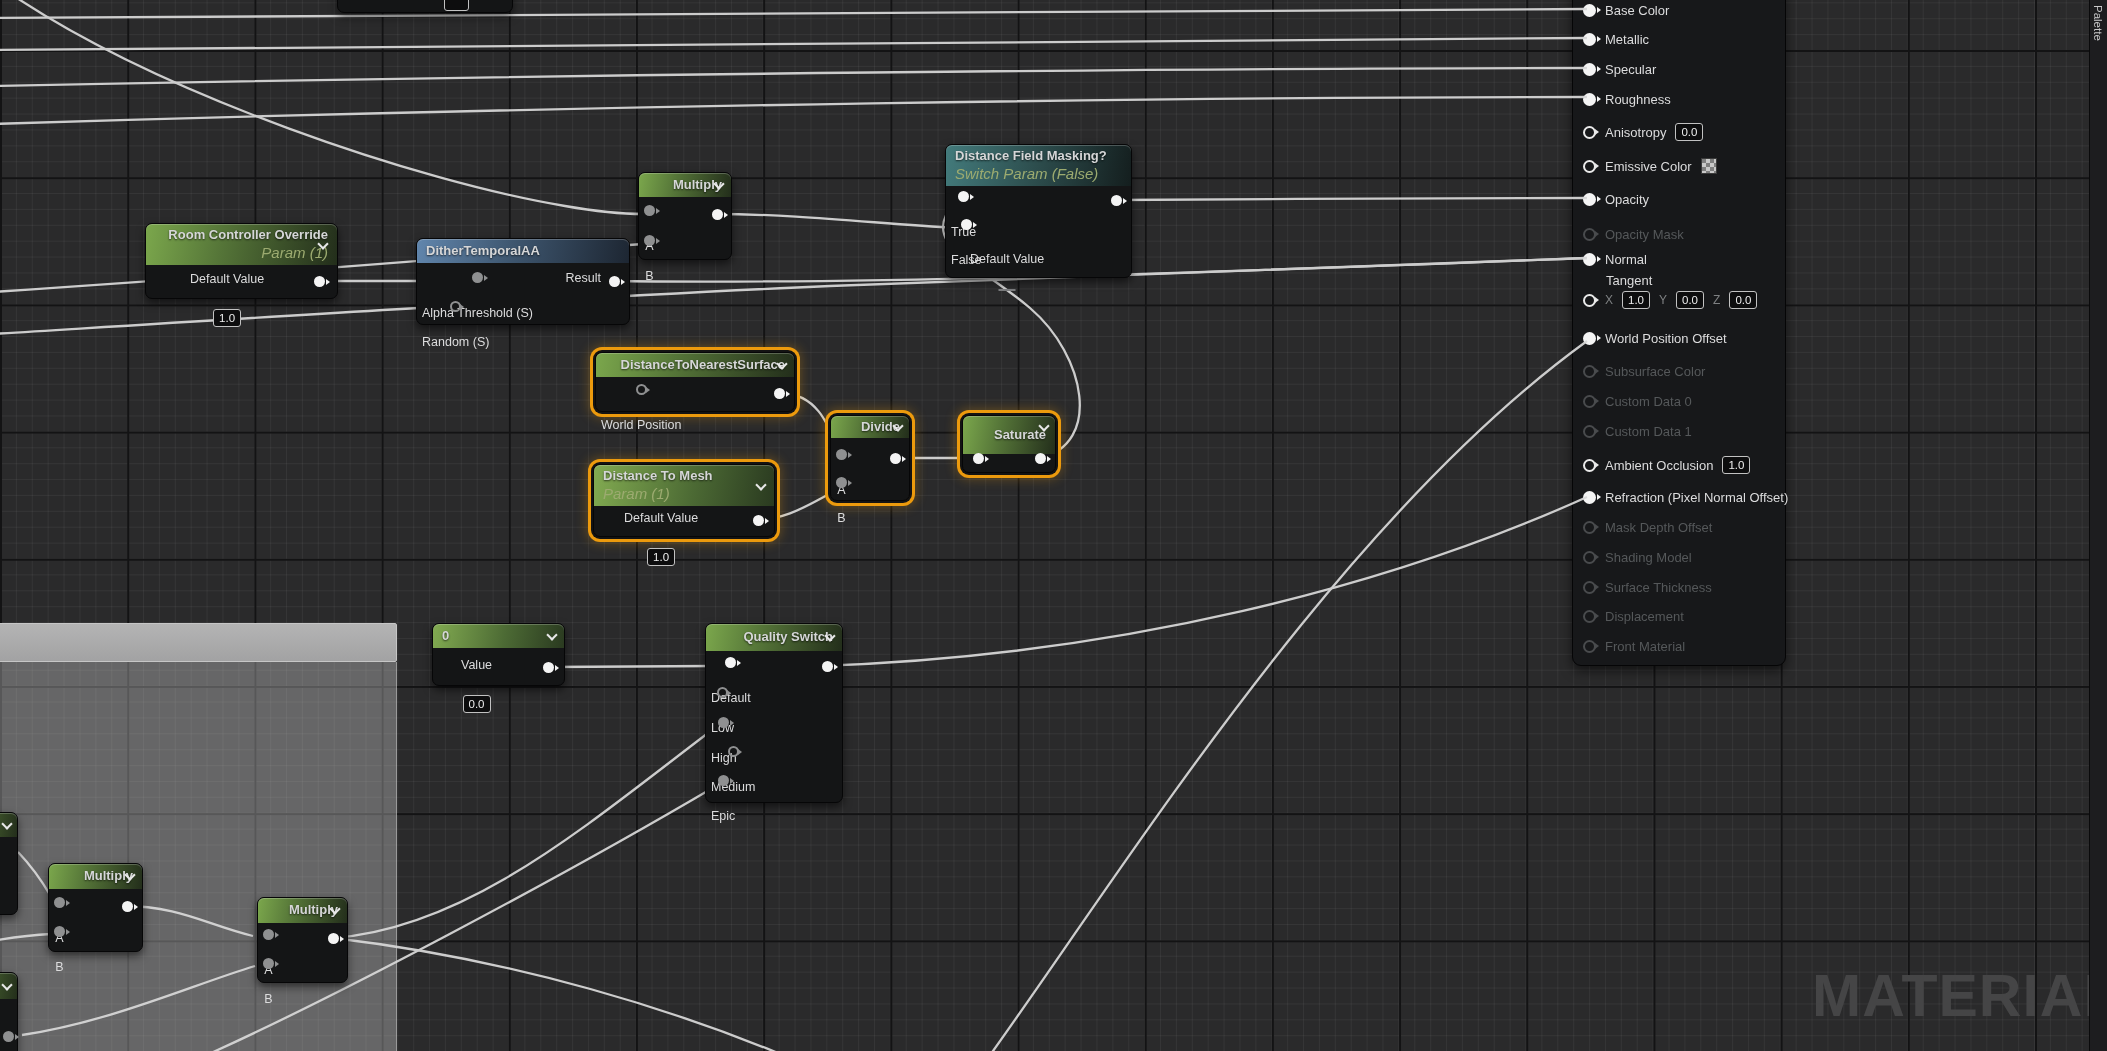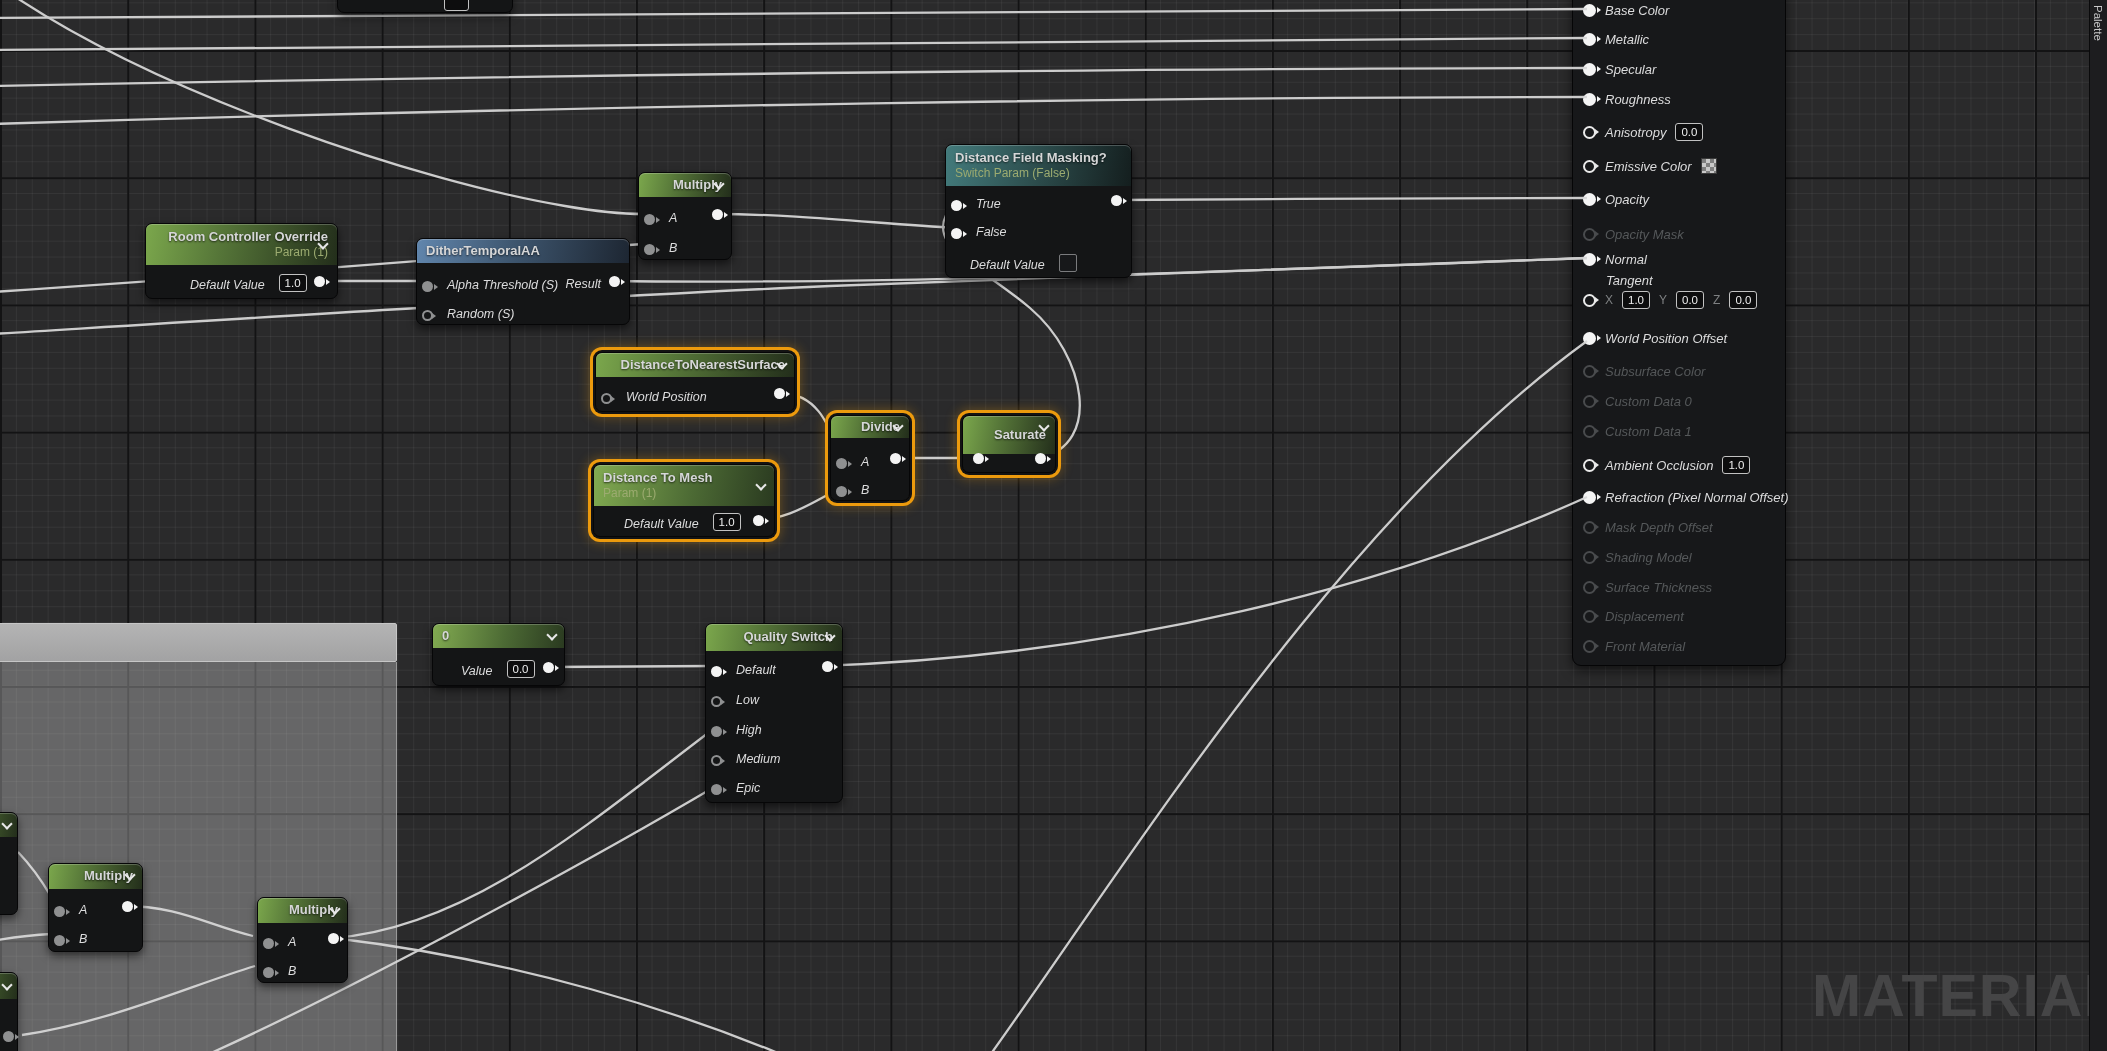--- a/index.html
+++ b/index.html
@@ -44,28 +44,28 @@
   .nhdr{
     position:absolute; left:0; right:0; top:0; padding:0 9px;
     display:flex; flex-direction:column; justify-content:center; align-items:flex-start;
     border-radius:6px 6px 0 0; box-shadow:inset 0 1px 0 rgba(255,255,255,.22);
   }
   .hdr-green{ background:linear-gradient(100deg,#7ba74c 0%,#557538 40%,#232e1b 100%);align-items:flex-end; }
   .hdr-green2{ background:linear-gradient(100deg,#82ab51 0%,#4c6a34 55%,#2a3a20 100%); }
   .hdr-blue{ background:linear-gradient(100deg,#6186ad 0%,#3e566f 45%,#1d2632 100%); }
   .hdr-teal{ background:linear-gradient(100deg,#437b7c 0%,#2c4c4c 50%,#141e1e 100%); }
   .nt{ font-size:13px; font-weight:bold; color:#d6d7d8; text-shadow:0 1px 2px rgba(0,0,0,.65); line-height:1.25; white-space:nowrap; }
-  .nsub{ font-size:12px; color:#9cab70; line-height:1.2; white-space:nowrap; }
+  .nsub{ font-size:15px; font-style:italic; color:#9cab70; line-height:1.2; white-space:nowrap; }
   .chev{
     position:absolute; width:8px; height:8px;
     border-right:2px solid #e8e8e8; border-bottom:2px solid #e8e8e8;
     transform:rotate(45deg);
   }
-  .prow{ position:absolute; display:flex; align-items:flex-end; gap:14px; height:20px; left:5px; }
-  .plbl{ font-size:12.5px; color:#dcdcdd; white-space:nowrap;font-style:italic; }
+  .prow{ position:absolute; display:flex; align-items:center; gap:23px; height:20px; left:5px;flex-direction:column; }
+  .plbl{ font-size:12.5px; color:#dcdcdd; white-space:nowrap; }
   .pin{ position:relative; width:11px; height:11px; border-radius:50%; flex:none; }
   .pin::after{
     content:""; position:absolute; right:-5px; top:50%; transform:translateY(-50%);
     border-top:3px solid transparent; border-bottom:3px solid transparent;
     border-left:4px solid currentColor;
   }
   .p-out{ background:#f4f4f4; color:#f4f4f4; }
   .p-in{ background:#8f9091; color:#8f9091; }
   .p-open{ border:2px solid #8f9091; color:#8f9091; background:transparent; }
   .p-openw{ border:2px solid #eaeaea; color:#eaeaea; background:transparent; }

